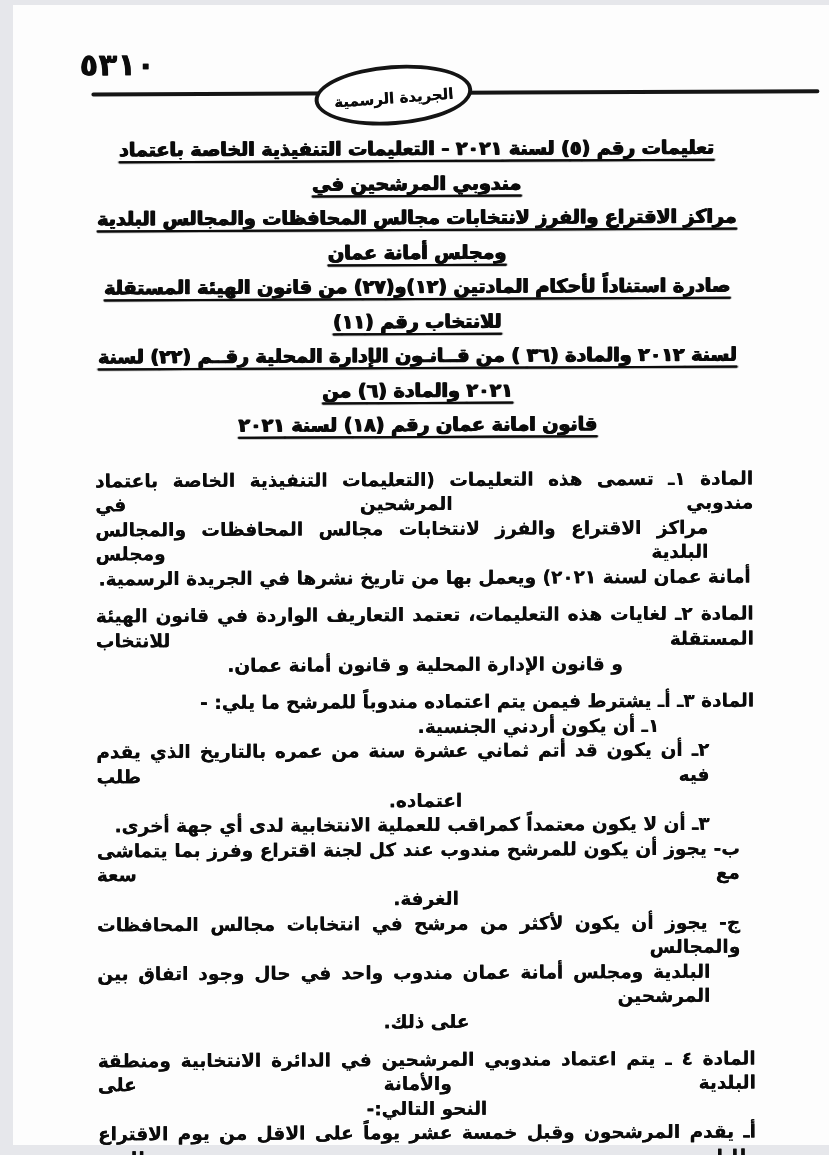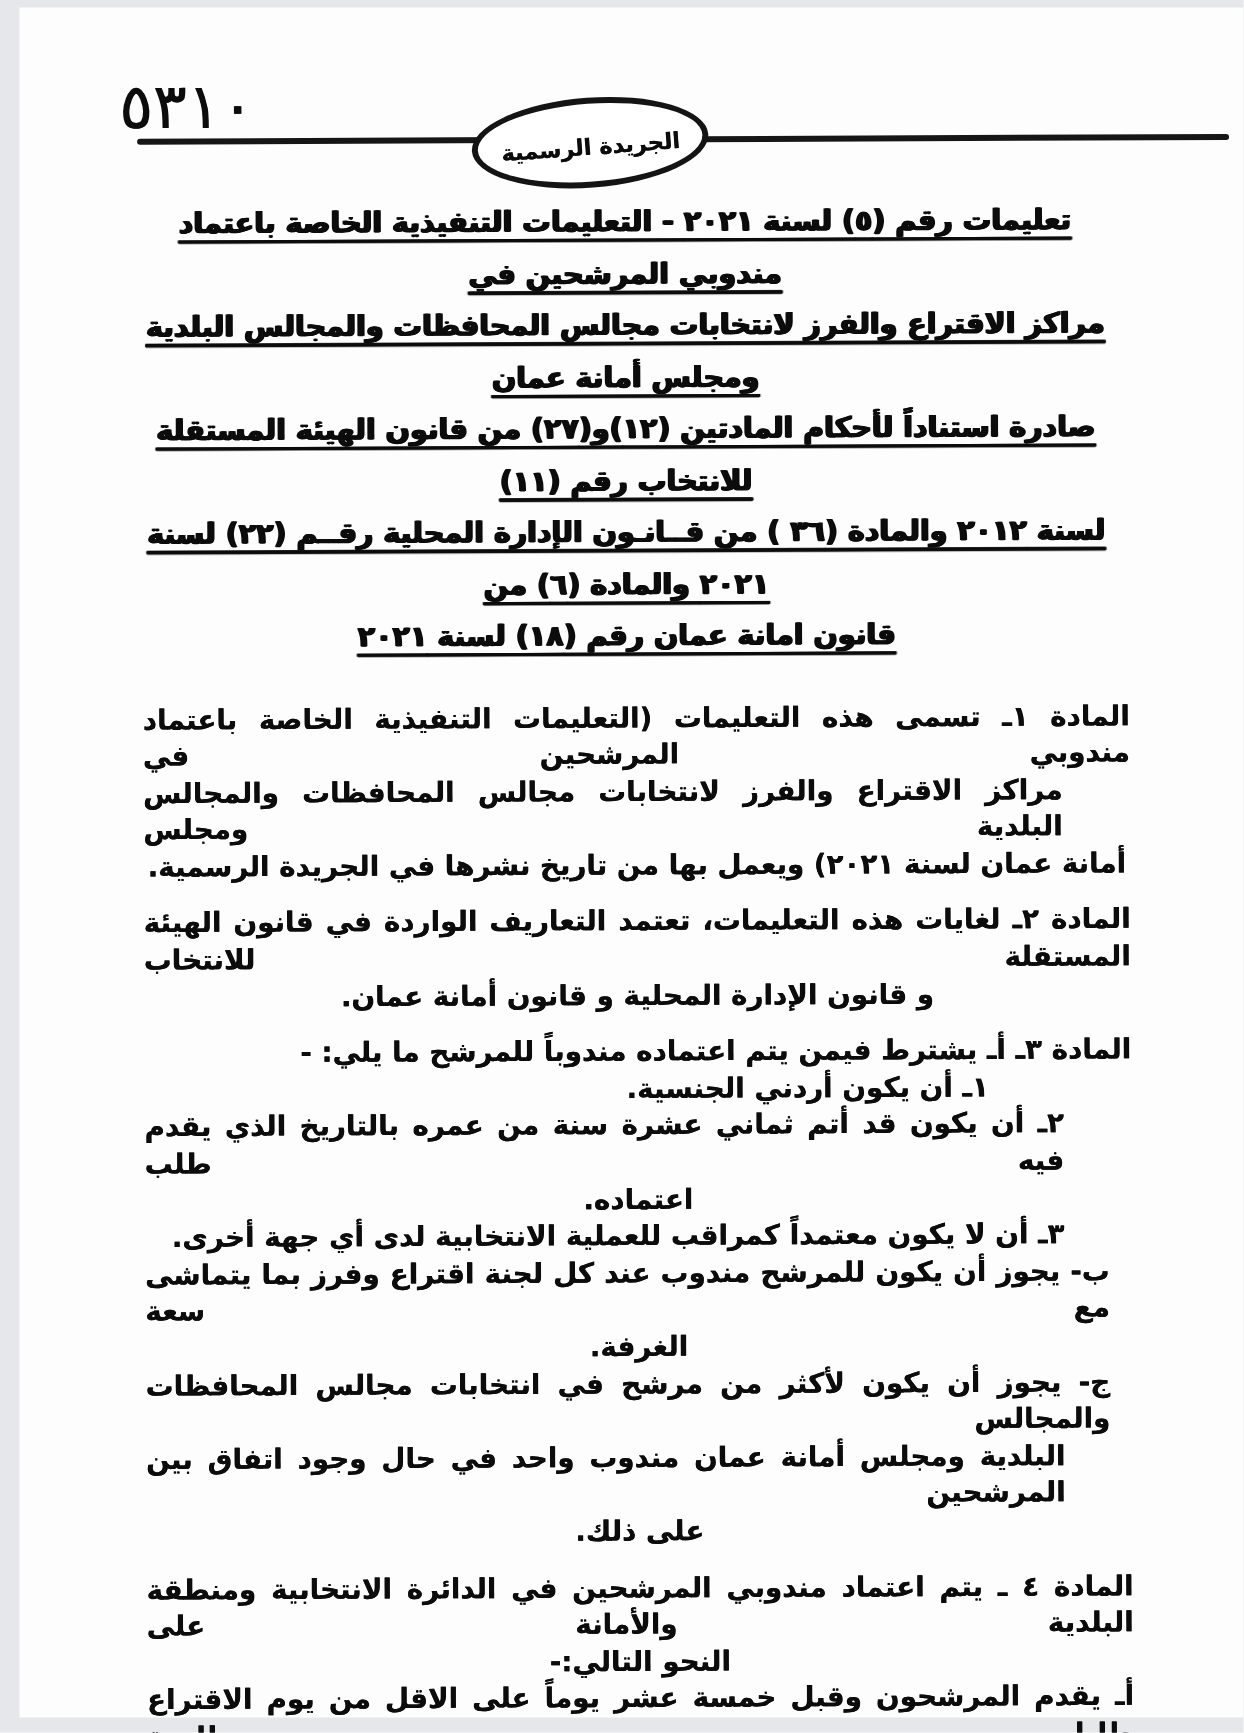--- a/index.html
+++ b/index.html
@@ -16,21 +16,21 @@
   .content{
     position:absolute;inset:0;
     transform:rotate(-0.25deg);
     transform-origin:50% 40%;
     color:#0c0c0c;
   }
   
   .hdr{position:relative;height:120px;}
   .page-number{
     position:absolute;left:68px;top:40px;
-    font-size:42px;font-weight:normal;letter-spacing:3px;
+    font-size:31px;font-weight:bold;letter-spacing:3px;
     text-shadow:0.4px 0 0 currentColor;
   }
   .rule{
     position:absolute;top:86px;left:80px;right:8px;height:4px;
     background:#161616;border-radius:2px;
   }
   .badge{
     position:absolute;left:303px;top:60px;width:150px;height:52px;
     background:#fff;border:4px solid #141414;border-radius:50%;
     transform:rotate(-4deg);

